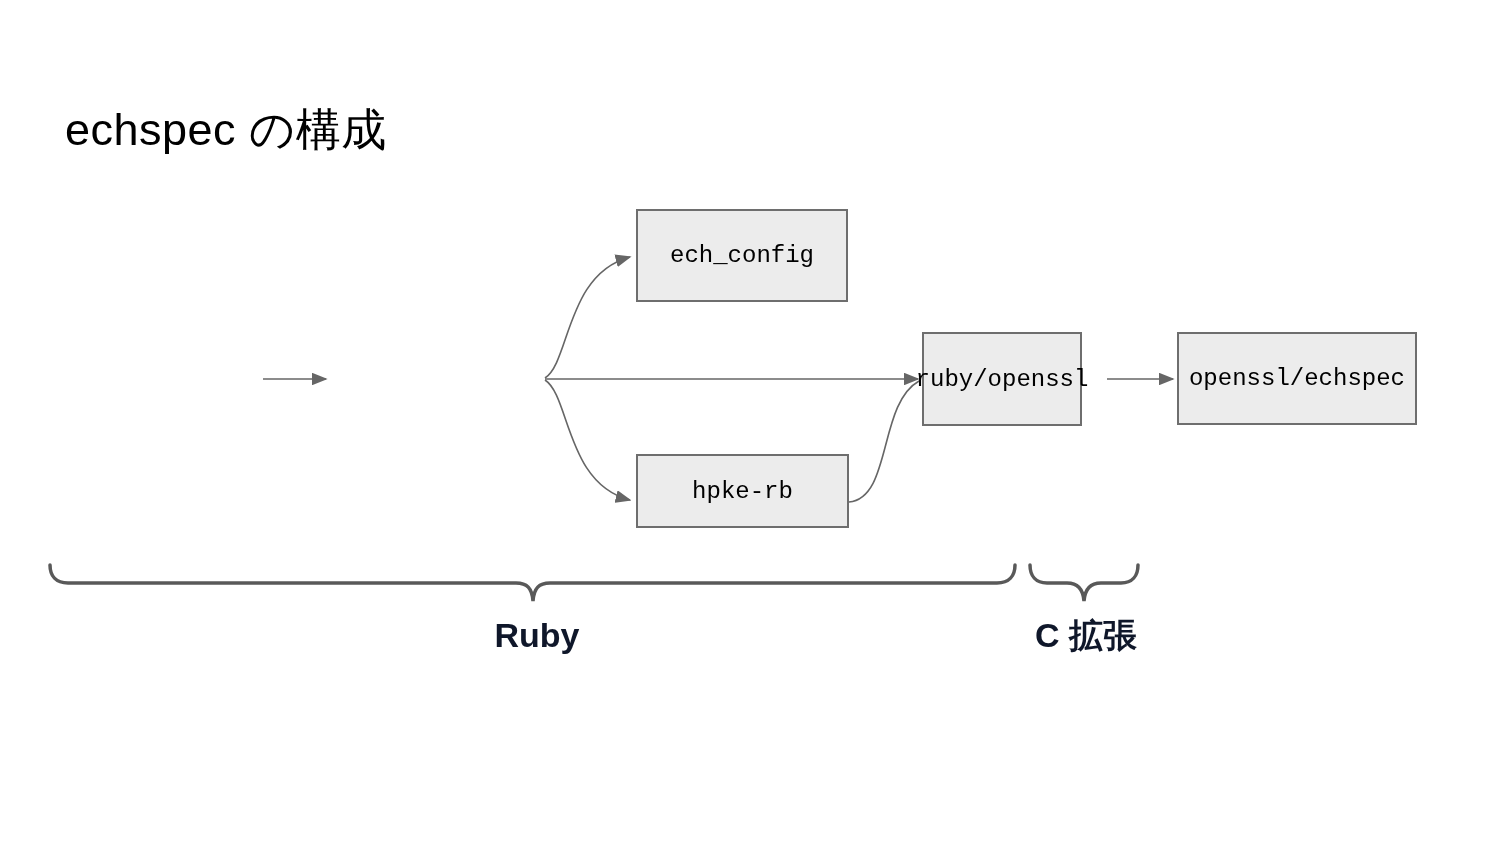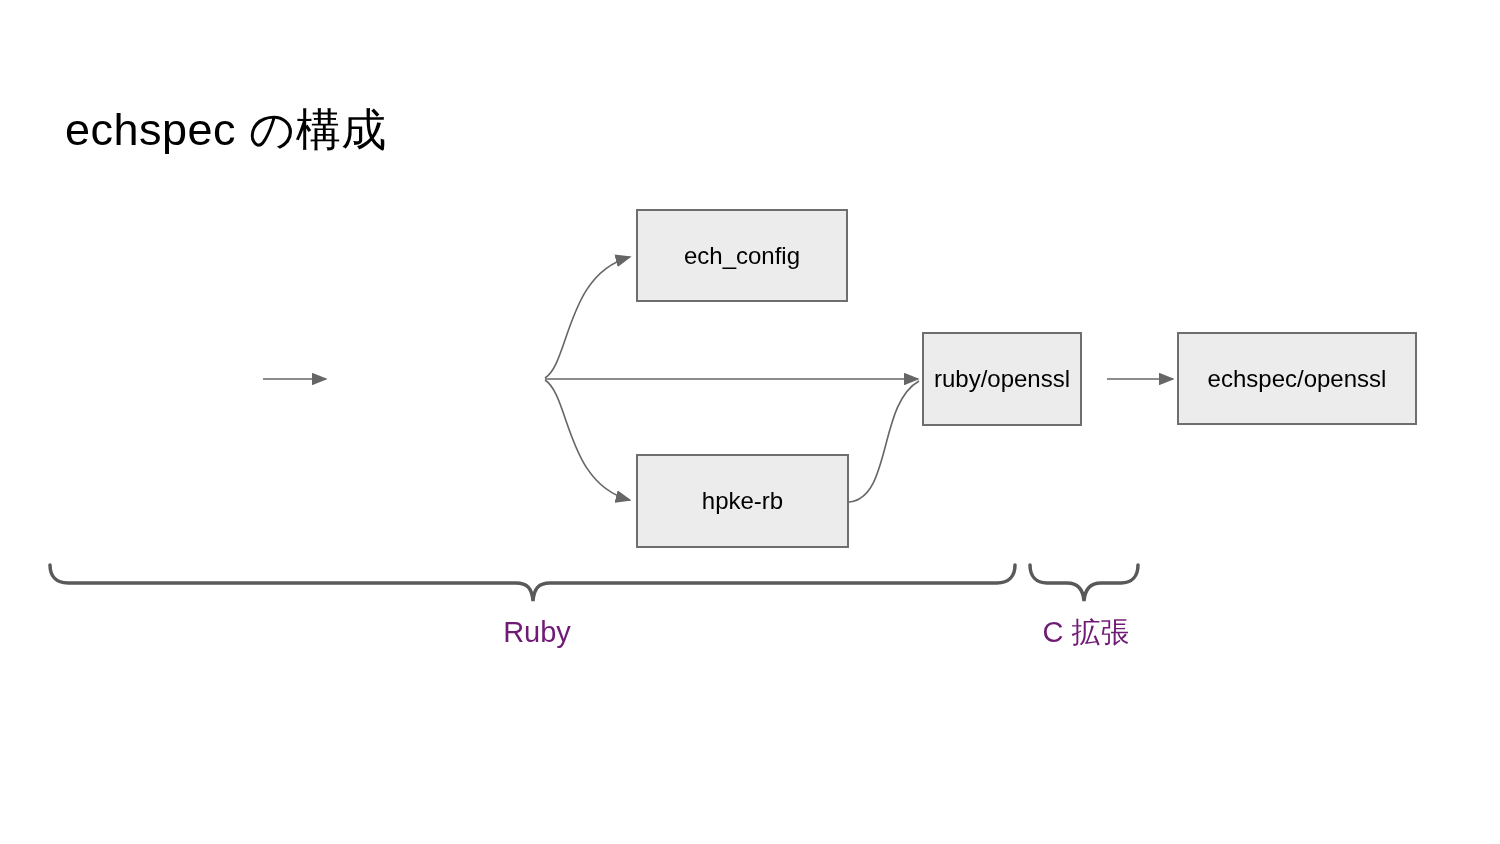--- a/index.html
+++ b/index.html
@@ -38,33 +38,34 @@
     position: absolute;
     box-sizing: border-box;
     background: #ececec;
     border: 2px solid #6e6e6e;
     display: flex;
     align-items: center;
     justify-content: center;
     font-size: 24px;
     color: #000000;
     white-space: nowrap;
+    font-family: Liberation Mono, monospace;
   }
   .node-echspec        { left: 50px;   top: 319px; width: 213px; height: 94px; }
   .node-tttls13        { left: 330px;  top: 319px; width: 215px; height: 94px; }
   .node-ech-config     { left: 636px;  top: 197px; width: 212px; height: 93px; }
-  .node-hpke-rb        { left: 636px;  top: 442px; width: 213px; height: 94px; text-align: center; }
+  .node-hpke-rb        { left: 636px;  top: 442px; width: 213px; height: 74px; text-align: center; }
   .node-ruby-openssl   { left: 922px;  top: 320px; width: 160px; height: 94px; }
   .node-openssl        { left: 1177px; top: 320px; width: 240px; height: 93px; }
   .brace-label {
     position: absolute;
     transform: translateX(-50%);
-    font-size: 29px;
-    font-weight: 400;
-    color: #701a75;
+    font-size: 34px;
+    font-weight: 700;
+    color: #0f172a;
     white-space: nowrap;
   }
   .label-ruby  { left: 537px;  top: 604px; }
   .label-c-ext { left: 1086px; top: 601px; }
 </style>
 </head>
 <body>
 
 <div class="slide">
 
@@ -102,20 +103,20 @@
 
   <div class="node node-hpke-rb">
     <span>hpke-rb</span>
   </div>
 
   <div class="node node-ruby-openssl">
     <span>ruby/openssl</span>
   </div>
 
   <div class="node node-openssl">
-    <span>echspec/openssl</span>
+    <span>openssl/echspec</span>
   </div>
 
   <div class="brace-label label-ruby">Ruby</div>
 
   <div class="brace-label label-c-ext">C 拡張</div>
 
 </div>
 
 </body></html>

